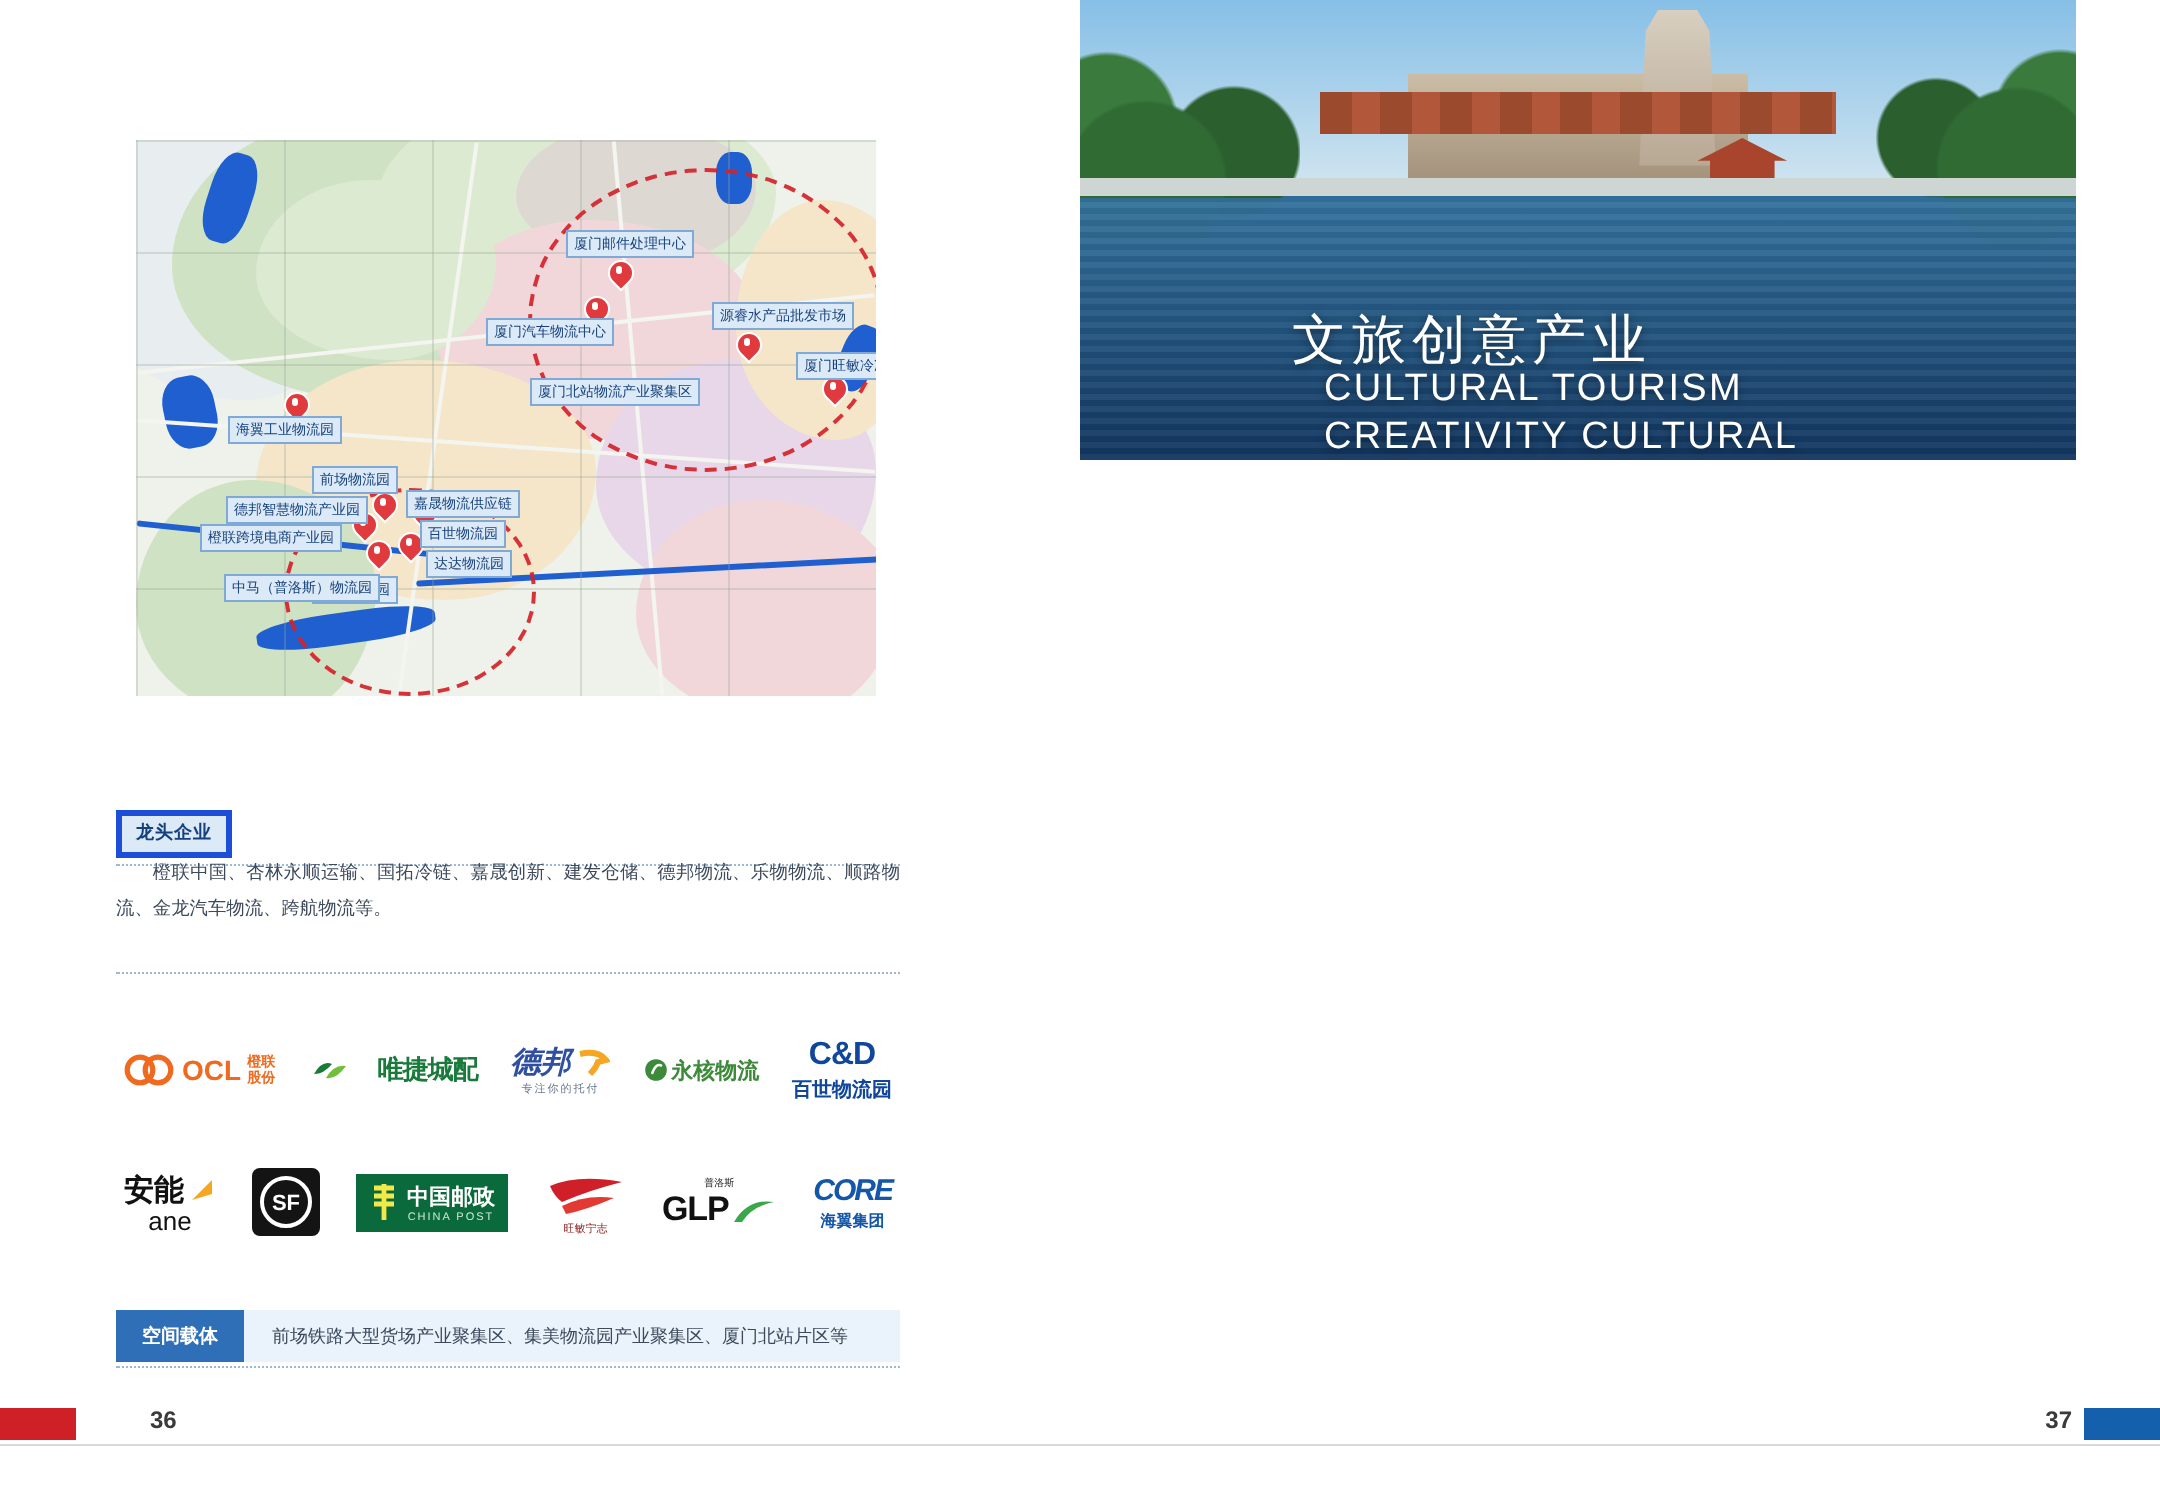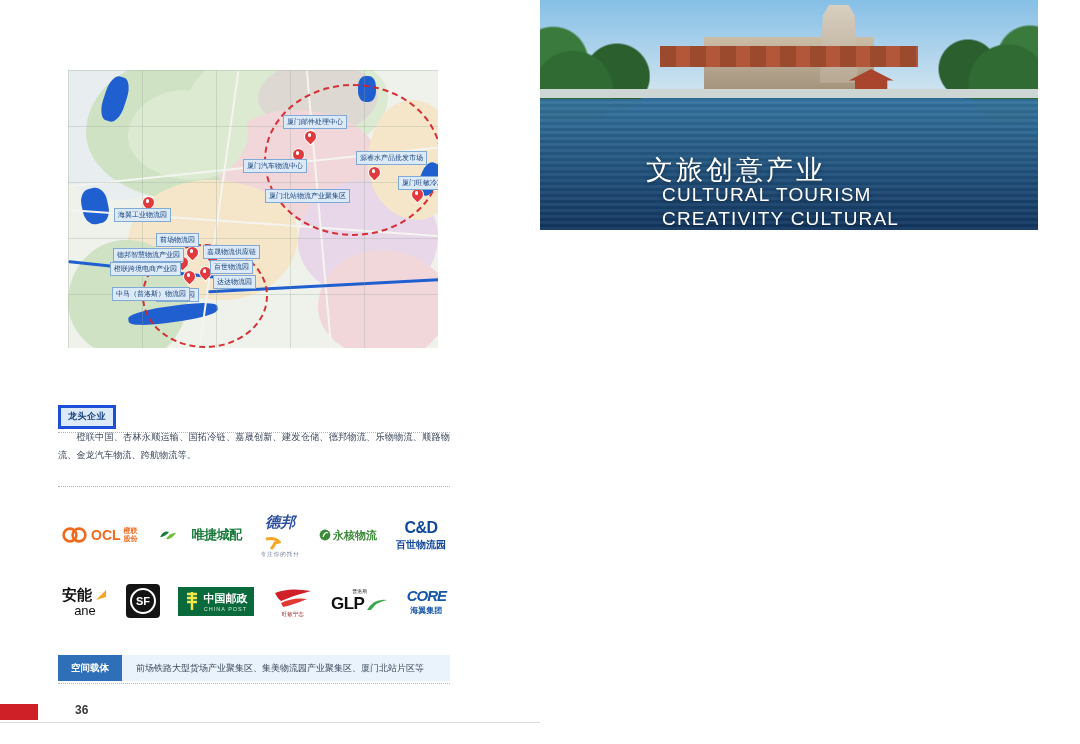--- a/index.html
+++ b/index.html
@@ -274,21 +274,21 @@
         </div>
       <div id="map-labels">
           <div class="mlabel" style="left: 215px; top: 45px;">厦门邮件处理中心</div>
           <div class="mlabel" style="left: 175px; top: 89px;">厦门汽车物流中心</div>
           <div class="mlabel" style="left: 288px; top: 81px;">源睿水产品批发市场</div>
           <div class="mlabel" style="left: 330px; top: 106px;">厦门旺敏冷冻仓储</div>
           <div class="mlabel" style="left: 197px; top: 119px;">厦门北站物流产业聚集区</div>
           <div class="mlabel" style="left: 46px; top: 138px;">海翼工业物流园</div>
           <div class="mlabel" style="left: 88px; top: 163px;">前场物流园</div>
           <div class="mlabel" style="left: 45px; top: 178px;">德邦智慧物流产业园</div>
-          <div class="mlabel" style="left: 42px; top: 192px;">橙联跨境电商产业园</div>
+          <div class="mlabel" style="left: 32px; top: 192px;">橙联跨境电商产业园</div>
           <div class="mlabel" style="left: 135px; top: 175px;">嘉晟物流供应链</div>
           <div class="mlabel" style="left: 142px; top: 190px;">百世物流园</div>
           <div class="mlabel" style="left: 145px; top: 205px;">达达物流园</div>
           <div class="mlabel" style="left: 88px; top: 218px;">集美物流园</div>
           <div class="mlabel" style="left: 44px; top: 217px;">中马（普洛斯）物流园</div>
         </div>
     </div>
 
     <div class="tagwrap" style="left:58px; top:405px; width:392px;">
       <span class="tag">龙头企业</span>
@@ -312,21 +312,21 @@
 
       <div class="logo" style="gap:15px;text-align:center;">
         <svg width="18" height="14" viewBox="0 0 18 14">
           <path d="M1 9 Q5 2 10 4 Q6 9 1 9Z" fill="#1a7a3c"></path>
           <path d="M7 11 Q11 4 17 5 Q12 12 7 11Z" fill="#6fbf3a"></path>
         </svg>
         <span style="font:bold 13px 'DejaVu Sans',sans-serif;color:#1a7a3c;letter-spacing:-.5px;">唯捷城配</span>
       </div>
 
       <div class="logo" style="flex-direction:column; align-items:center; gap:0;">
-        <div style="display:flex;align-items:flex-start;gap:4px;flex-direction:column;">
+        <div style="display:flex;align-items:center;gap:4px;">
           <span style="font:italic bold 15px 'DejaVu Serif',serif;color:#2f4fa0;">德邦</span>
           <svg width="16" height="15" viewBox="0 0 16 15">
             <path d="M1 3 Q10 1 14 6 L10 7 Q9 10 6 13" fill="none" stroke="#f5a623" stroke-width="3"></path>
           </svg>
         </div>
         <span style="font:5.5px 'DejaVu Sans',sans-serif;color:#6a7890;letter-spacing:1px;">专注你的托付</span>
       </div>
 
       <div class="logo" style="gap:2px;">
         <svg width="12" height="12" viewBox="0 0 12 12">
@@ -424,14 +424,19 @@
     </div>
 
   </div>
 
   <div class="footer-bar fl">
     <div class="footline"></div>
     <div class="fbox" id="fbox-l" style="left: 0px; background: rgb(207, 32, 39);"></div>
     <div class="fnum" style="left:44px;">36</div>
   </div>
 
+  <div class="footer-bar fr">
+    <div class="footline"></div>
+    <div class="fbox" id="fbox-r" style="right: 0px; background: rgb(21, 96, 172);"></div>
+    <div class="fnum" style="right:44px;">37</div>
+  </div>
 
 </div>
 
 </body></html>

